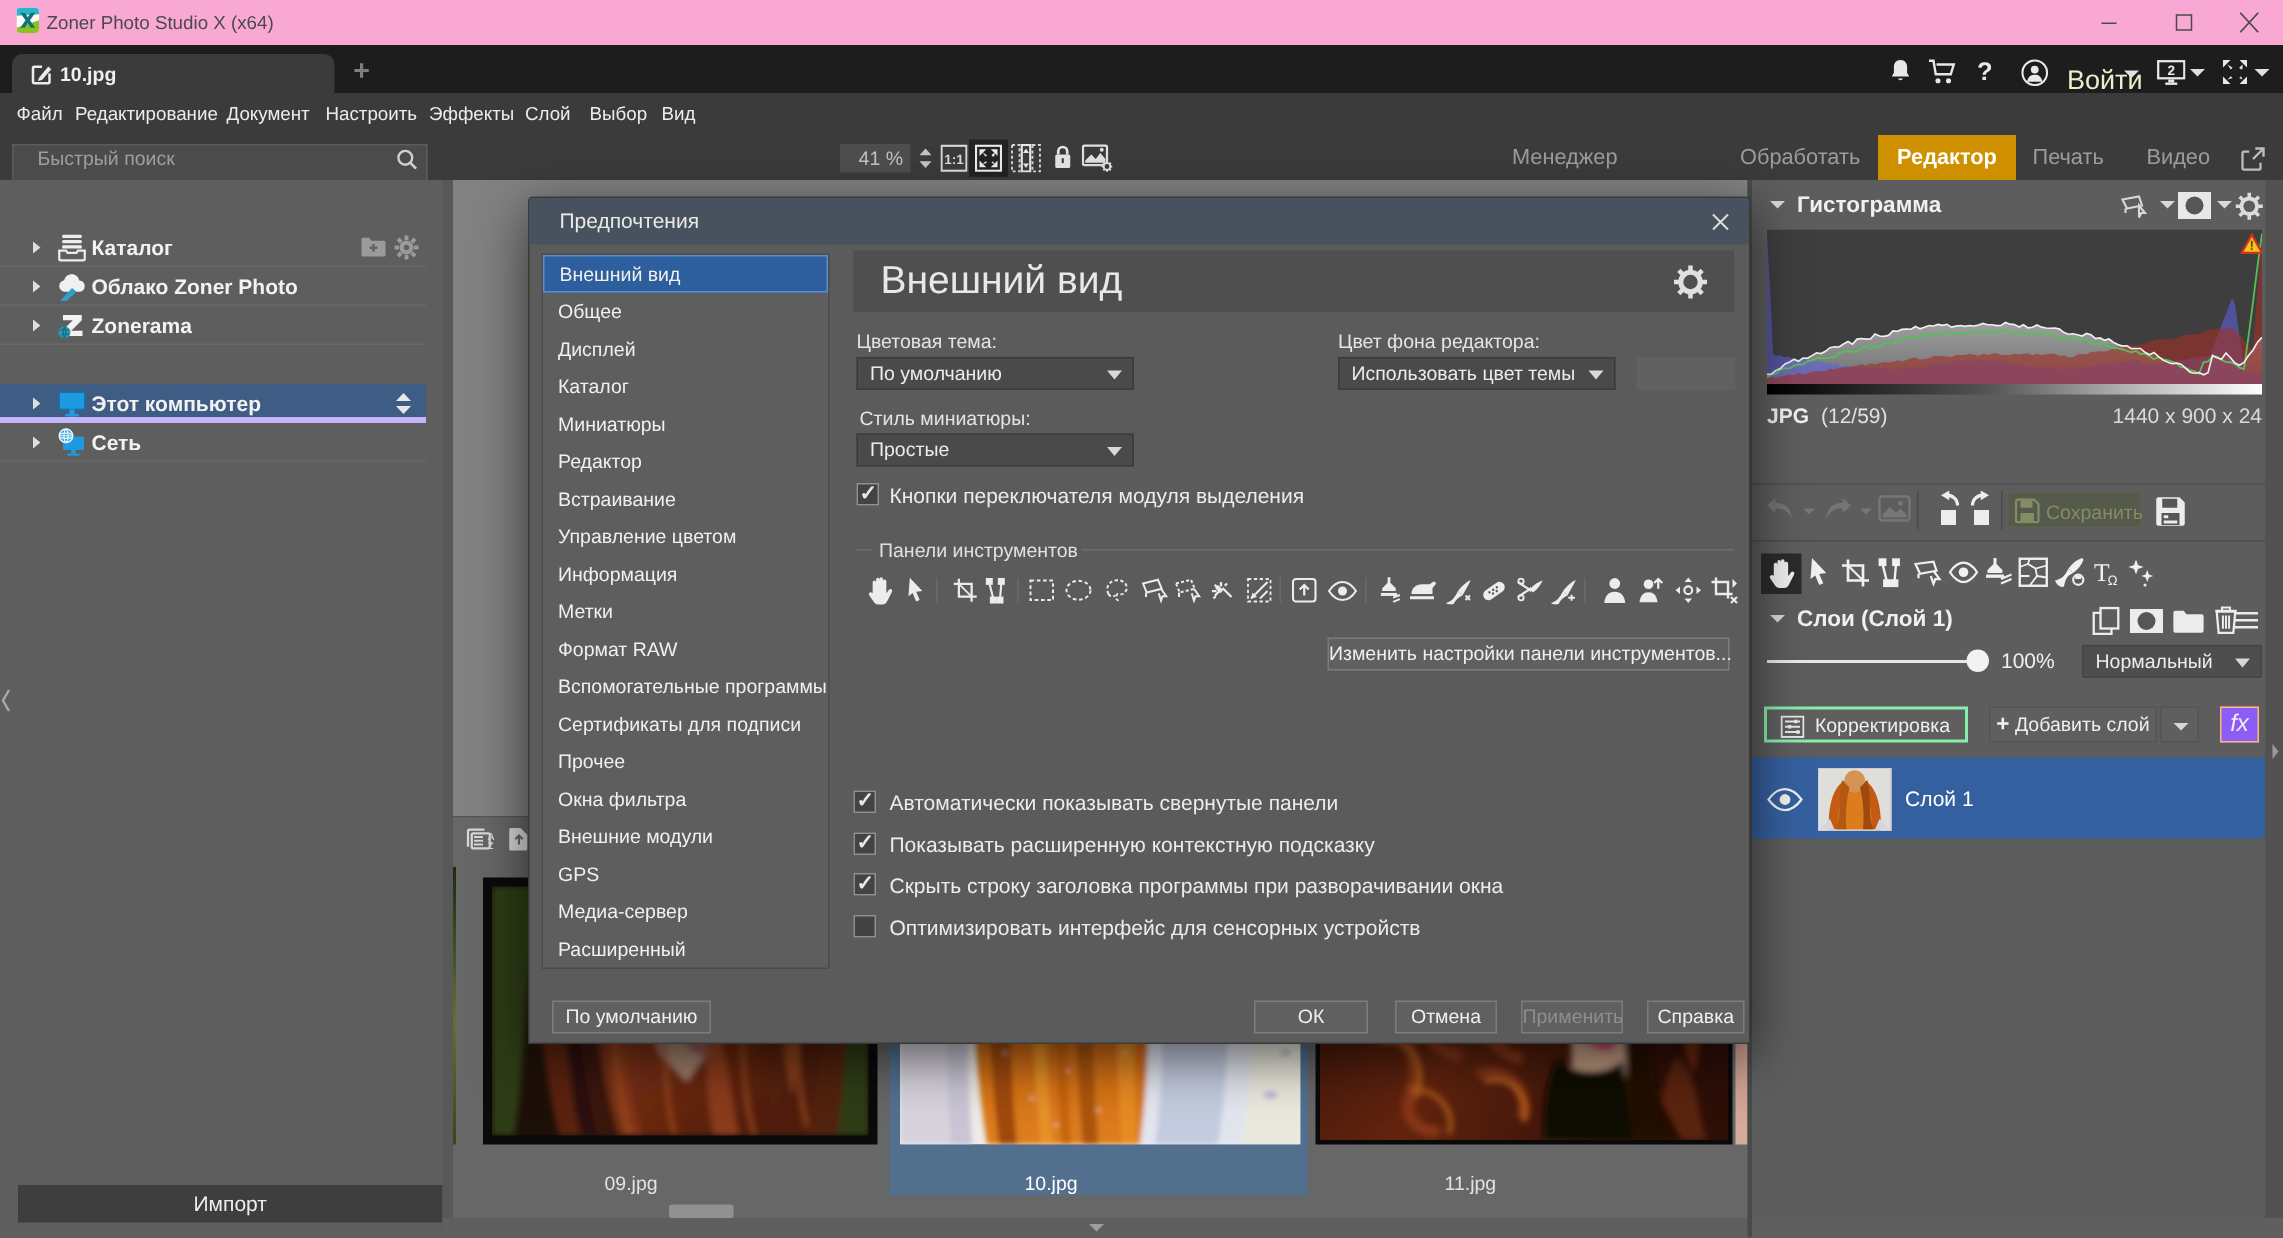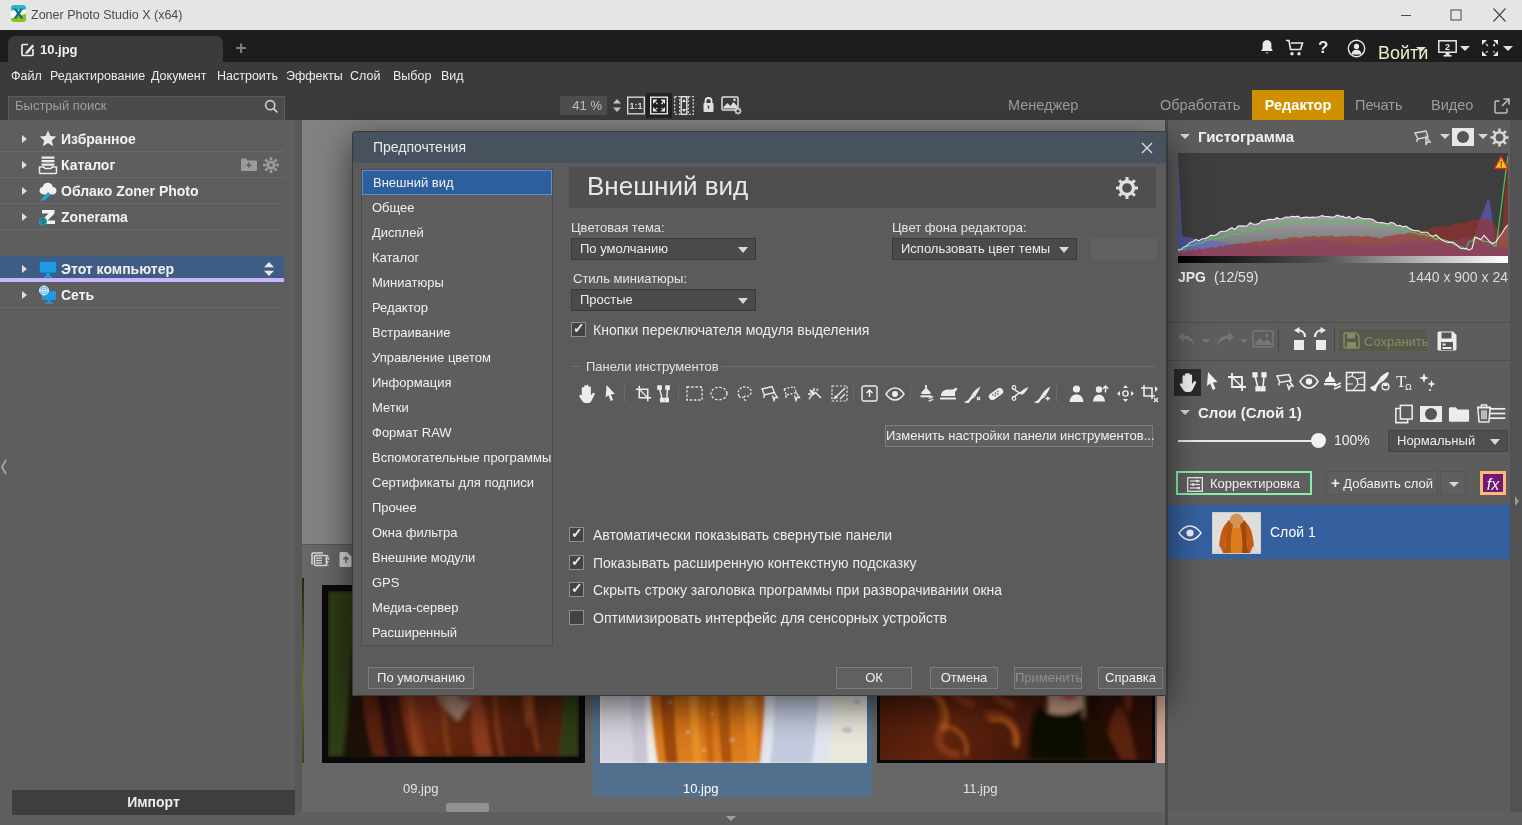--- a/index.html
+++ b/index.html
@@ -1,43 +1,43 @@
 <!DOCTYPE html>
 <html><head><meta charset="utf-8">
 <style>
 *{margin:0;padding:0;box-sizing:border-box}
 html,body{width:1522px;height:825px;overflow:hidden}
 body{font-family:"Liberation Sans",sans-serif;background:#5e5e5e;position:relative;color:#e8e8e8}
 .abs{position:absolute}
 svg{display:block}
 
-#titlebar{position:absolute;left:0;top:0;width:1522px;height:30px;background:#e5e5e5;color:#3c3c3c}
+#titlebar{position:absolute;left:0;top:0;width:1522px;height:30px;background:#f9a8d4;color:#3c3c3c}
 #titlebar .tb-text{position:absolute;left:31px;top:8px;font-size:12.5px;color:#4a4a4a}
 
 #tabbar{position:absolute;left:0;top:30px;width:1522px;height:32px;background:#1d1d1d}
 #tab1{position:absolute;left:8px;top:6px;width:215px;height:26px;background:#3b3b3b;border-radius:7px 7px 0 0;color:#f0f0f0}
 #tab1 span{position:absolute;left:32px;top:6px;font-size:13px;font-weight:bold}
 #tabplus{position:absolute;left:231px;top:8px;width:20px;height:20px;color:#7e7e7e;font-size:19px;line-height:20px;text-align:center;font-weight:bold}
 
 #menubar{position:absolute;left:0;top:62px;width:1522px;height:28px;background:#3b3b3b;color:#ececec}
 #menubar span{position:absolute;top:7px;font-size:12.5px}
 
 #toolrow{position:absolute;left:0;top:90px;width:1522px;height:30px;background:#3b3b3b}
-#search{position:absolute;left:8px;top:6px;width:277px;height:31px;background:#4b4b4b;border:1px solid #5c5c5c;color:#9f9f9f;font-size:13px;line-height:17px;padding-left:6px}
+#search{position:absolute;left:8px;top:6px;width:277px;height:31px;background:#4b4b4b;border:1px solid #5c5c5c;color:#9f9f9f;font-size:13px;line-height:17px;padding-left:16px}
 #zoombox{position:absolute;left:560px;top:6px;width:47px;height:19px;background:#4e4e4e;color:#c2c2c2;font-size:13px;text-align:right;line-height:19px;padding-right:5px}
 .modbtn{position:absolute;top:0px;height:30px;font-size:14.5px;color:#9c9c9c;line-height:30px}
 #mod-editor{left:1252px;width:92px;background:#cf9000;color:#fff;font-weight:bold;text-align:center}
 
 #leftpanel{position:absolute;left:0;top:120px;width:295px;height:705px;background:#5e5e5e}
 #lpdivider{position:absolute;left:295px;top:120px;width:7px;height:705px;background:#585858}
 .trow{position:absolute;left:0;width:284px;height:26px;border-bottom:1px solid #696969}
 .trow .arr{position:absolute;left:22px;top:9px;width:0;height:0;border-left:5px solid #dedede;border-top:4px solid transparent;border-bottom:4px solid transparent}
 .trow .lbl{position:absolute;left:61px;top:5px;font-size:14px;font-weight:bold;color:#f2f2f2}
 .trow .ic{position:absolute;left:38px;top:3px}
-#importbar{position:absolute;left:12px;top:670px;width:283px;height:25px;background:#3e3e3e;text-align:center;line-height:25px;font-size:14px;font-weight:bold;color:#ededed}
+#importbar{position:absolute;left:12px;top:670px;width:283px;height:25px;background:#3e3e3e;text-align:center;line-height:25px;font-size:14px;font-weight:normal;color:#ededed}
 
 #canvas{position:absolute;left:302px;top:120px;width:863px;height:425px;background:#828282}
 #filmstrip{position:absolute;left:302px;top:545px;width:863px;height:267px;background:#676767}
 #bottombar{position:absolute;left:295px;top:812px;width:1227px;height:13px;background:#5f5f5f}
 .fcell{position:absolute}
 .flabel{position:absolute;font-size:13px;color:#e2e2e2;}
 
 #rightpanel{position:absolute;left:1168px;top:120px;width:354px;height:692px;background:#5d5d5d;font-size:13px}
 #rdivider{position:absolute;left:1165px;top:120px;width:3px;height:705px;background:#4a4a4a}
 .rhdr{position:absolute;font-size:15px;font-weight:bold;color:#f0f0f0}
@@ -206,27 +206,20 @@
   <div class="modbtn" id="mod-editor">Редактор</div>
   <div class="modbtn" style="left:1355px">Печать</div>
   <div class="modbtn" style="left:1431px">Видео</div>
   <svg class="abs" style="left:1494px;top:8px" width="16" height="16" viewBox="0 0 16 16">
       <path d="M5.5 3 L2 3 Q1 3 1 4 L1 14 Q1 15 2 15 L12 15 Q13 15 13 14 L13 10.5" fill="none" stroke="#bdbdbd" stroke-width="1.5"></path>
       <path d="M8 8 L14.5 1.5 M9.5 1 L15 1 L15 6.5" fill="none" stroke="#bdbdbd" stroke-width="1.6"></path>
     </svg>
 </div>
 
 <div id="leftpanel">
-  <div class="trow" style="top:6px">
-      <div class="arr"></div>
-      <svg class="ic" width="20" height="20" viewBox="0 0 20 20">
-        <path d="M10 1.5 L12.4 7 L18.3 7.5 L13.8 11.4 L15.2 17.3 L10 14.1 L4.8 17.3 L6.2 11.4 L1.7 7.5 L7.6 7 Z" fill="#e8e8e8"></path>
-      </svg>
-      <div class="lbl">Избранное</div>
-    </div>
   <div class="trow" style="top:32px">
       <div class="arr"></div>
     <svg class="ic" width="20" height="20" viewBox="0 0 20 20">
         <g fill="#ececec">
           <rect x="3.5" y="1.5" width="13" height="2.2" rx="0.6"></rect>
           <rect x="3.5" y="5" width="13" height="2.2" rx="0.6"></rect>
           <rect x="3.5" y="8.5" width="13" height="2.2" rx="0.6"></rect>
           <path d="M1.5 12 L6 12 L7 13.6 L13 13.6 L14 12 L18.5 12 L18.5 17.5 Q18.5 18.5 17.5 18.5 L2.5 18.5 Q1.5 18.5 1.5 17.5 Z" fill="none" stroke="#ececec" stroke-width="1.5"></path>
         </g>
       </svg>
@@ -650,21 +643,21 @@
           <line x1="3" y1="11" x2="13" y2="11"></line>
         </g>
         <rect x="9" y="2.8" width="2.2" height="2.4" fill="#e8e8e8"></rect>
         <rect x="5" y="6.3" width="2.2" height="2.4" fill="#e8e8e8"></rect>
         <rect x="10.5" y="9.8" width="2.2" height="2.4" fill="#e8e8e8"></rect>
       </svg><span style="margin-left:22px">Корректировка</span></div>
   <div class="dbtn" style="left:158px;top:351px;width:112px;height:24px;background:#5f5f5f;border:1px solid #555;line-height:22px"><b style="font-size:15px">+</b> Добавить слой</div>
   <div class="dbtn" style="left:272px;top:351px;width:26px;height:24px;background:#5f5f5f;border:1px solid #555;line-height:22px">
       <div class="dna" style="left:8px;top:10px"></div>
     </div>
-  <div class="dbtn" style="left:312px;top:351px;width:26px;height:24px;background:#701a75;border:3px solid #fdba74;line-height:22px;font-size:16px;font-style:italic">fx</div>
+  <div class="dbtn" style="left:312px;top:351px;width:26px;height:24px;background:#8b5cf6;border:1px solid #fdba74;line-height:22px;font-size:16px;font-style:italic">fx</div>
 
   <div class="abs" style="left:0px;top:385px;width:343px;height:54px;background:#35609f">
     <svg class="abs" style="left:10px;top:20px" width="24" height="16" viewBox="0 0 24 16">
         <path d="M1 8 C5 2.5 9 1 12 1 C15 1 19 2.5 23 8 C19 13.5 15 15 12 15 C9 15 5 13.5 1 8 Z" fill="none" stroke="#f0f0f0" stroke-width="1.5"></path>
         <circle cx="12" cy="8" r="3.6" fill="#f0f0f0"></circle>
       </svg>
     <div class="abs" style="left:44px;top:7px;width:49px;height:42px;background:#fff;border:1px solid #ccc">
       <svg width="47" height="40" viewBox="0 0 47 40">
           <rect width="47" height="40" fill="#e0dedb"></rect>
           <path d="M6 40 C6 20 10 7 23.5 5 C37 7 41 20 41 40 Z" fill="#c35c12"></path>

